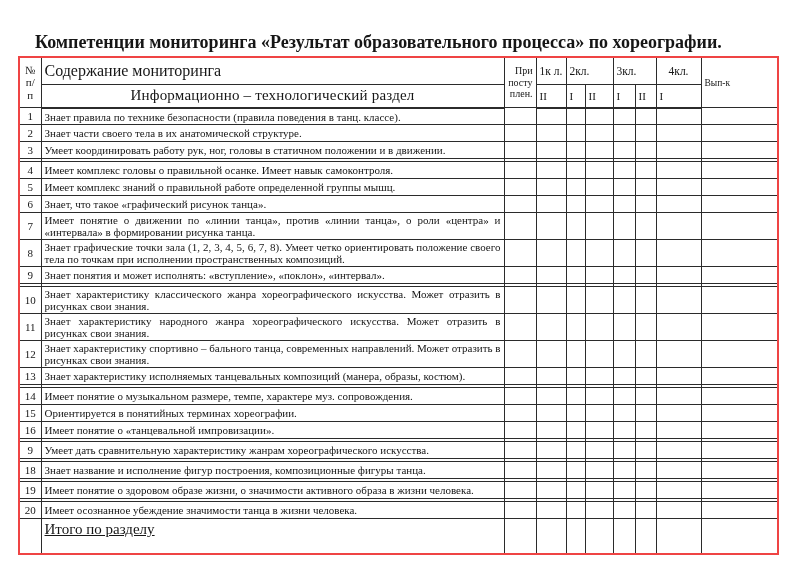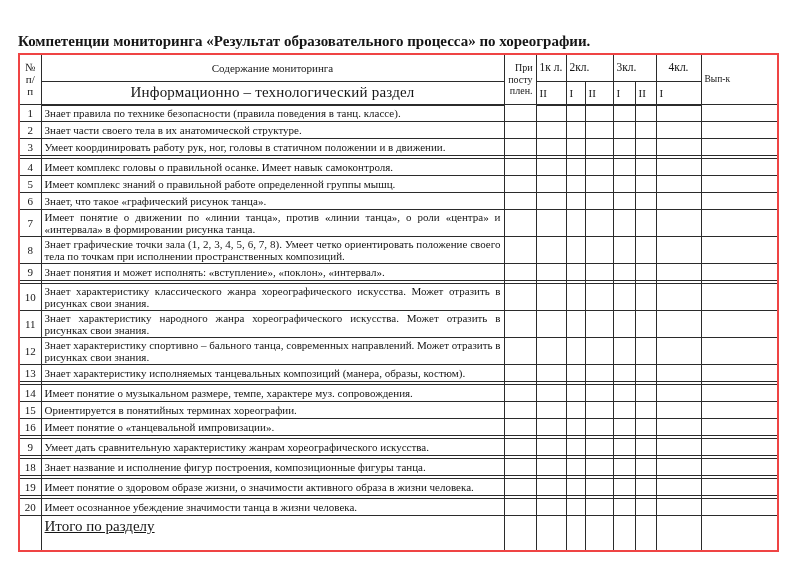--- a/index.html
+++ b/index.html
@@ -3,21 +3,21 @@
 <meta charset="utf-8">
 <style>
   html,body{margin:0;padding:0;background:#fff;}
   body{
     width:800px;height:566px;overflow:hidden;
     font-family:"Liberation Serif","DejaVu Serif",serif;
     color:#161616;
   }
   .page{padding:33px 0 0 18px;}
   .doc-title{
-    font-size:15px;font-weight:bold;margin:0 0 3px 0;line-height:1.1;
+    font-size:18px;font-weight:bold;margin:0 0 3px 17px;line-height:1.1;
   }
   .info-line{
     display:flex;align-items:flex-end;white-space:nowrap;
     font-size:11.5px;line-height:1.1;margin:0 0 2px 12px;width:690px;
   }
   .info-line .lbl{padding:0 3px 0 0;}
   .uline{border-bottom:1px solid #2b2b2b;height:12px;display:inline-block;}
   .u1{width:72px;margin-right:6px;}
   .u2{width:222px;margin-right:6px;}
   .u3{width:40px;margin-right:6px;}
@@ -29,21 +29,21 @@
   }
   table.grid td,table.grid th{
     border:1px solid #2b2b2b;padding:1px 3px;vertical-align:middle;
     font-weight:normal;overflow:hidden;
   }
   
   th.numhdr{
     vertical-align:top;text-align:center;font-size:11px;line-height:1.12;
     word-break:break-word;padding-top:2px;
   }
-  th.contenthdr{font-size:11px;text-align:center;height:24px;}
+  th.contenthdr{font-size:16px;text-align:left;height:24px;}
   td.sectionhdr{
     font-size:15px;font-weight:bold;text-align:center;height:20px;
     letter-spacing:.2px;
   }
   tr.subrow td, td.sectionhdr{border-bottom-width:2px;margin-left:7px;}
   th.admhdr{
     vertical-align:top;text-align:right;font-size:10px;line-height:1.15;
     padding:2px 2px 0 4px;word-break:break-word;
   }
   th.gradehdr{

